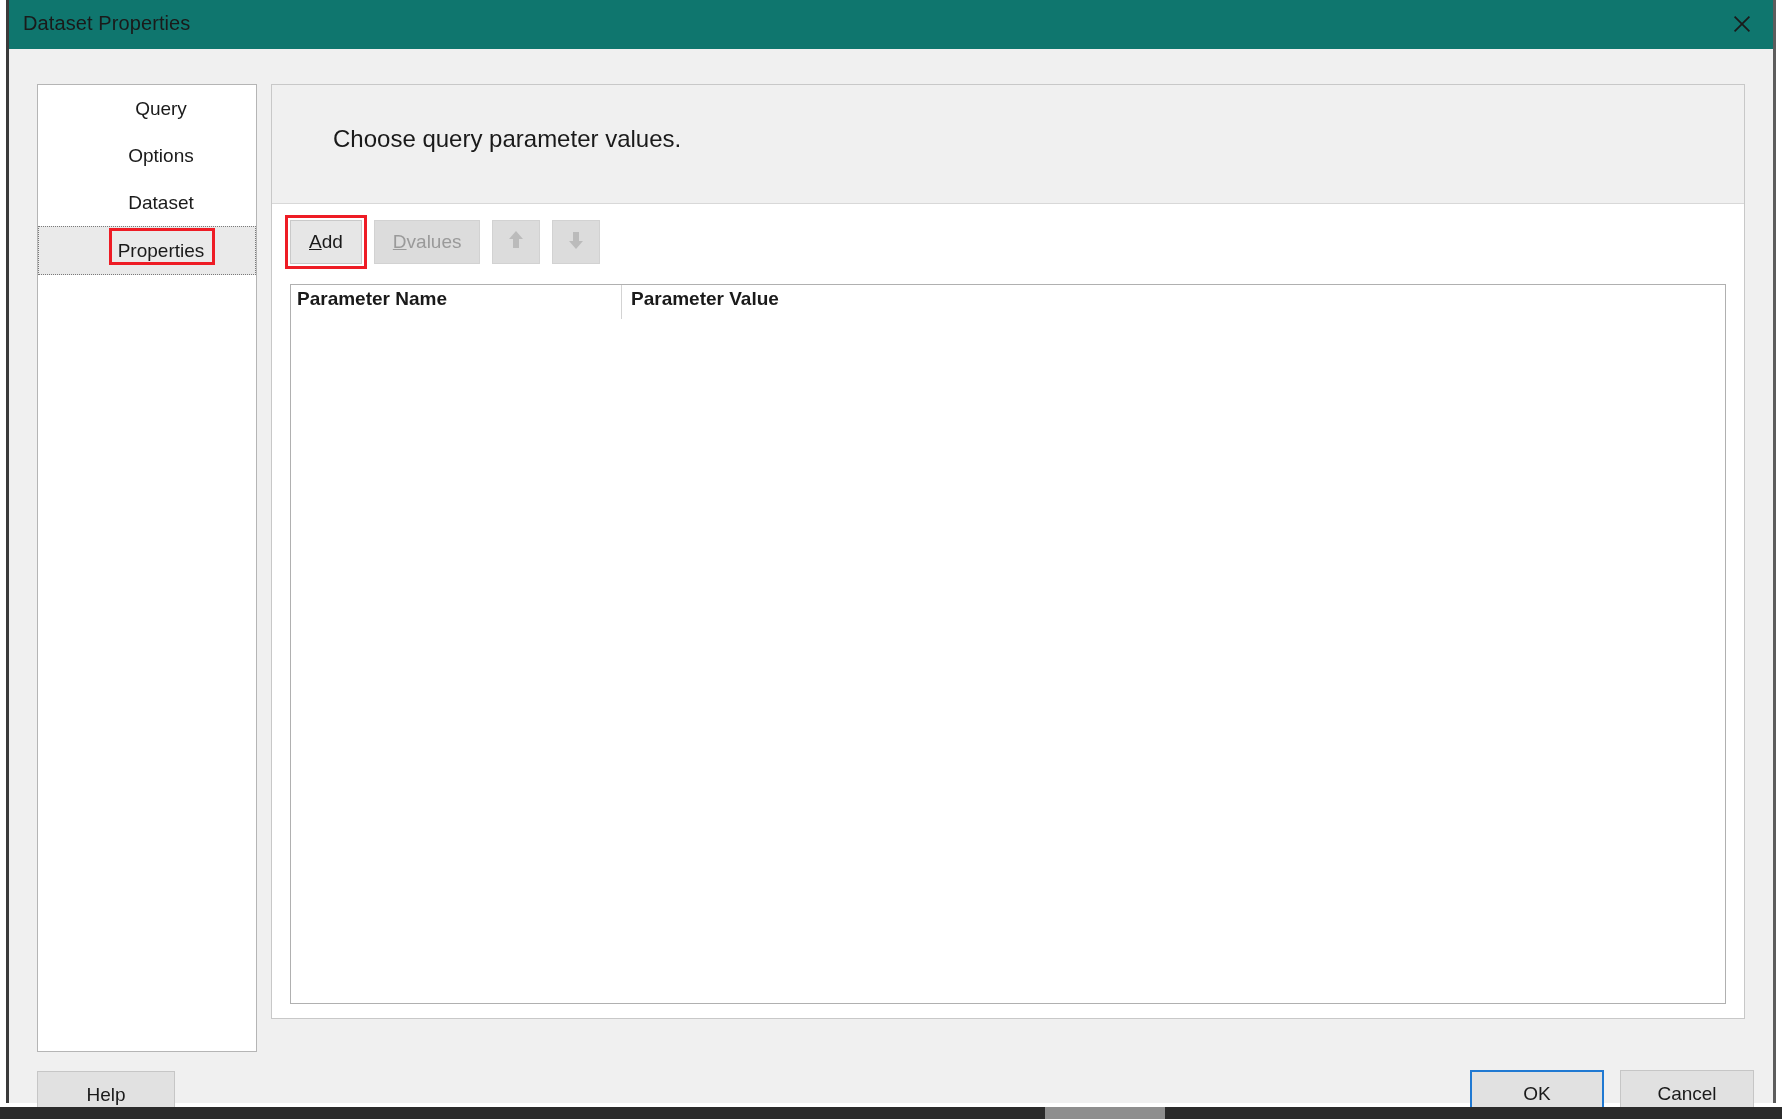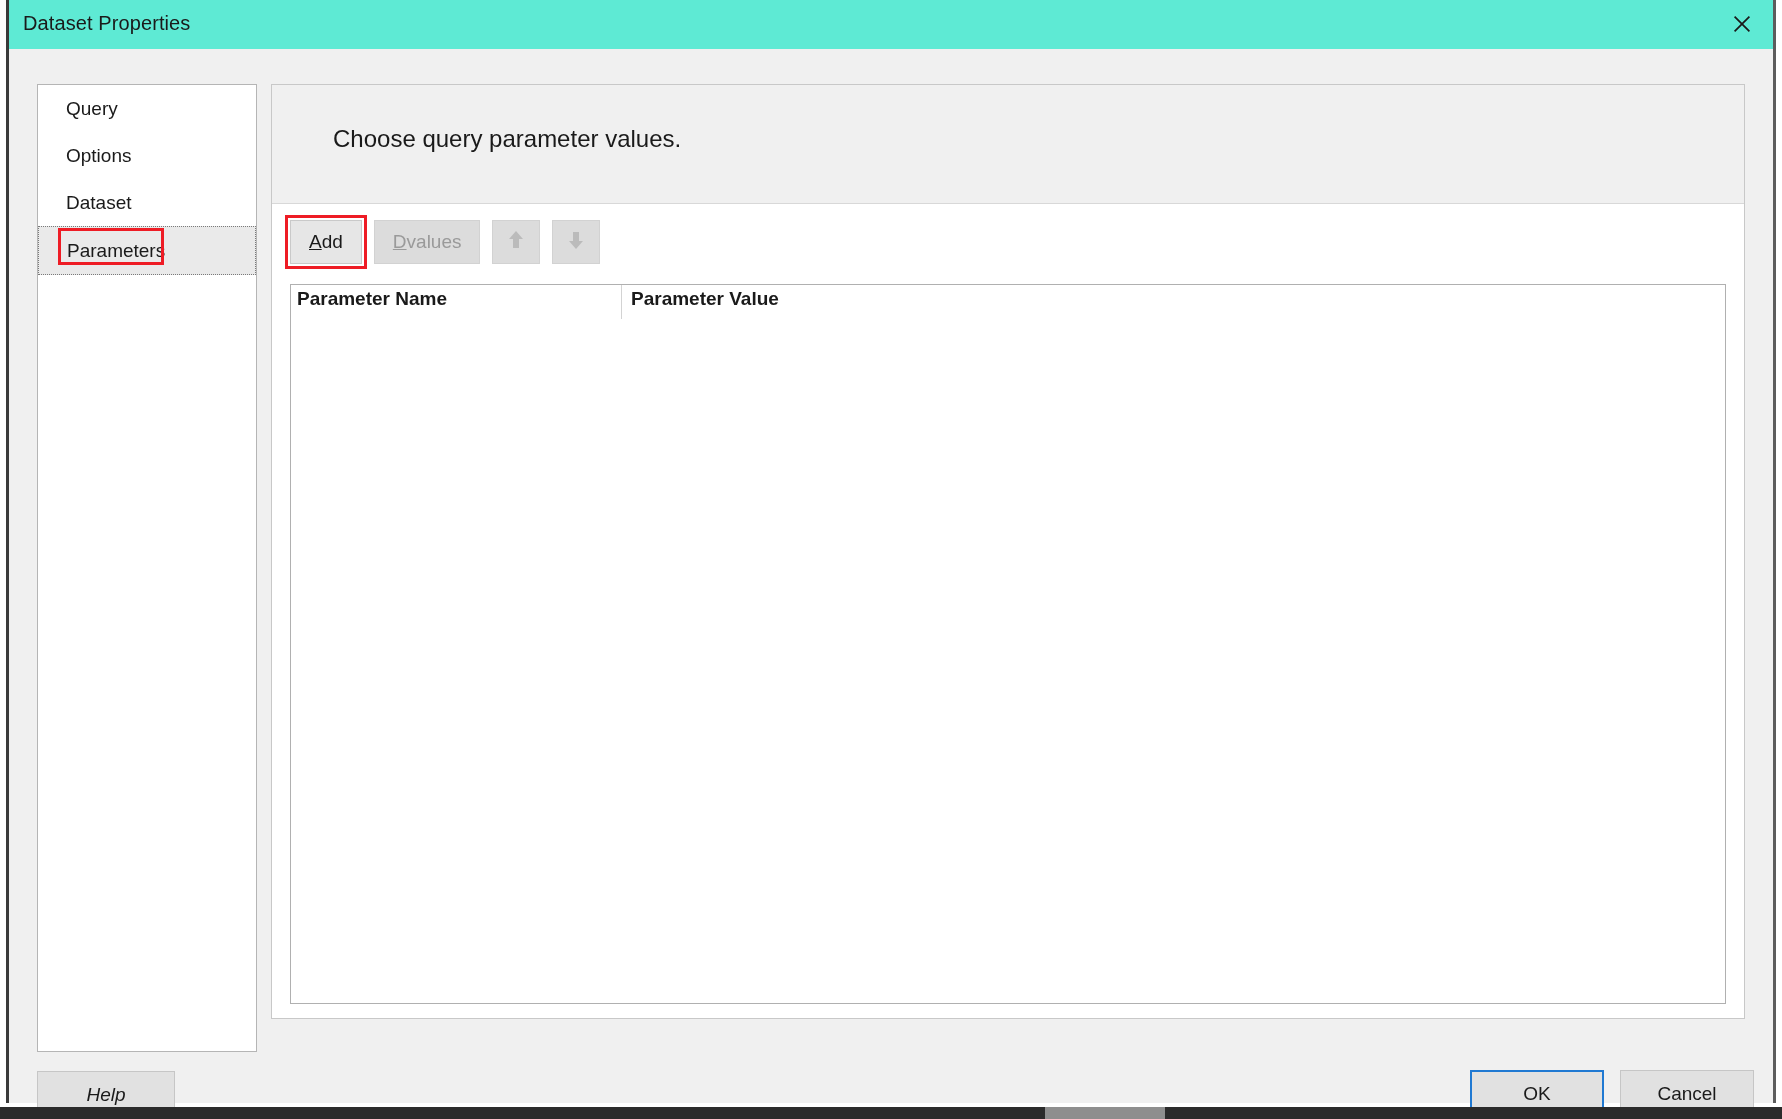--- a/index.html
+++ b/index.html
@@ -29,21 +29,21 @@
     height: 1103px;
     background: #f0f0f0;
     border-left: 3px solid #3a3a3a;
     border-right: 3px solid #5c5c5c;
     box-sizing: border-box;
   }
   .titlebar {
     position: absolute;
     left: 0; top: 0; right: 0;
     height: 49px;
-    background: #5eead4;
+    background: #0f766e;
     border-bottom: 1px solid #e3e3e3;
     padding-left: 40px;
   }
   .title-text {
     position: absolute;
     left: 14px;
     top: 12px;
     font-size: 20px;
     color: #1a1a1a;
     letter-spacing: 0.1px;
@@ -86,20 +86,21 @@
   .nav-item {
     position: relative;
     height: 47px;
     line-height: 47px;
     padding-left: 28px;
     font-size: 19px;
     color: #1a1a1a;
     cursor: default;
     box-sizing: border-box;
     white-space: nowrap;
+    text-align: center;
   }
   .nav-item.selected {
     background: #eaeaea;
     border: 1px dotted #7a7a7a;
     height: 49px;
     line-height: 47px;
   }
   .nav-item .nav-label { position: relative; display: inline-block; }
   .nav-item.selected .nav-label::after {
     content: "";
@@ -229,21 +230,21 @@
     border: 1px solid #c6c6c6;
     font-size: 19px;
     color: #1a1a1a;
     display: flex;
     align-items: center;
     justify-content: center;
     box-sizing: border-box;
     cursor: default;
     white-space: nowrap;
   }
-  .footer-btn.help   { left: 28px;  top: 1022px; width: 138px; font-style: italic; }
+  .footer-btn.help   { left: 28px;  top: 1022px; width: 138px; }
   .footer-btn.ok     { left: 1461px; top: 1021px; width: 134px; border: 2px solid #2079d2; }
   .footer-btn.cancel { left: 1611px; top: 1021px; width: 134px; }
 
   
   .bottom-bar {
     position: absolute;
     left: 0;
     bottom: 0;
     width: 1782px;
     height: 12px;
@@ -282,21 +283,21 @@
         <div class="nav-item">
           <span class="nav-label">Query</span>
         </div>
         <div class="nav-item">
           <span class="nav-label">Options</span>
         </div>
         <div class="nav-item">
           <span class="nav-label">Dataset</span>
         </div>
         <div class="nav-item selected">
-          <span class="nav-label">Parameters</span>
+          <span class="nav-label">Properties</span>
         </div>
       </div>
 
       <div class="content-panel">
 
         <div class="content-header">
           <div class="content-header-text">Choose query parameter values.</div>
         </div>
 
         <div class="toolbar">

